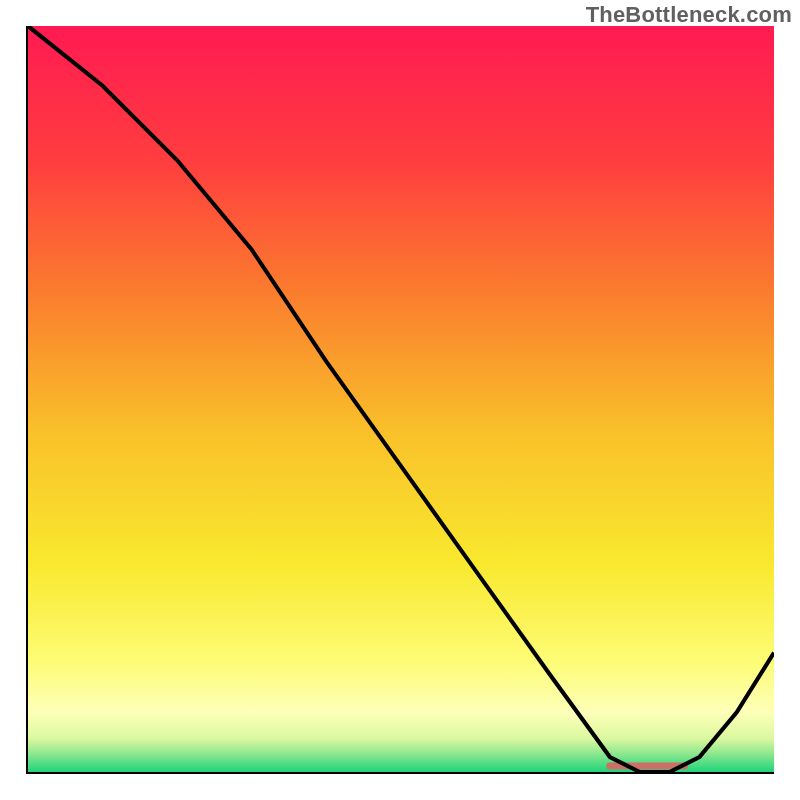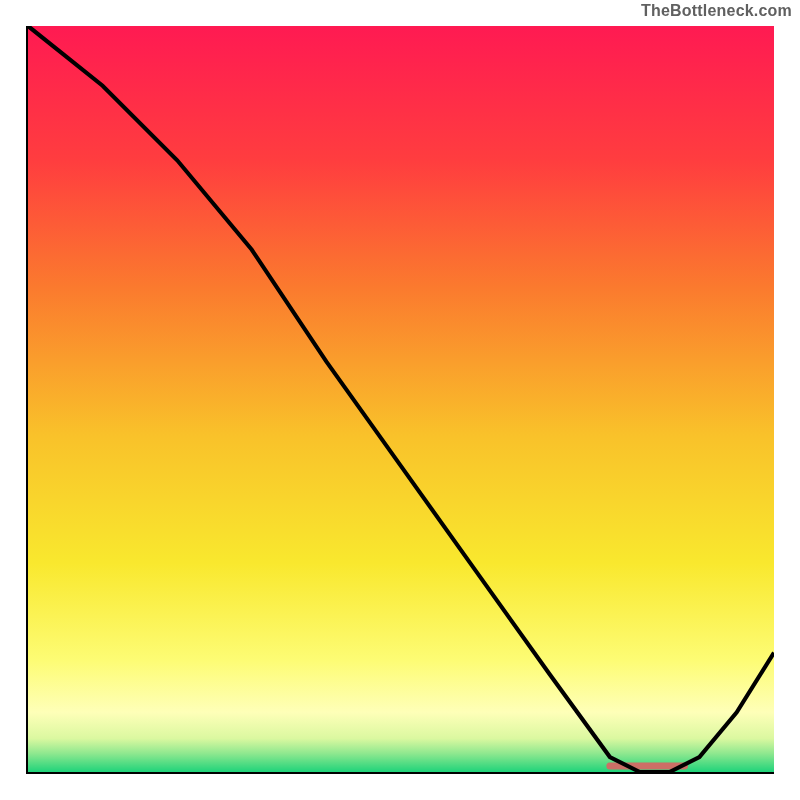--- a/index.html
+++ b/index.html
@@ -13,21 +13,21 @@
   }
   .frame {
     position: relative;
     width: 800px;
     height: 800px;
   }
   .watermark {
     position: absolute;
     top: 2px;
     right: 8px;
-    font-size: 16px;
+    font-size: 22px;
     font-weight: bold;
     color: #606060;
     letter-spacing: 0.2px;
   }
   .plot {
     position: absolute;
     left: 26px;
     top: 26px;
     width: 748px;
     height: 748px;

